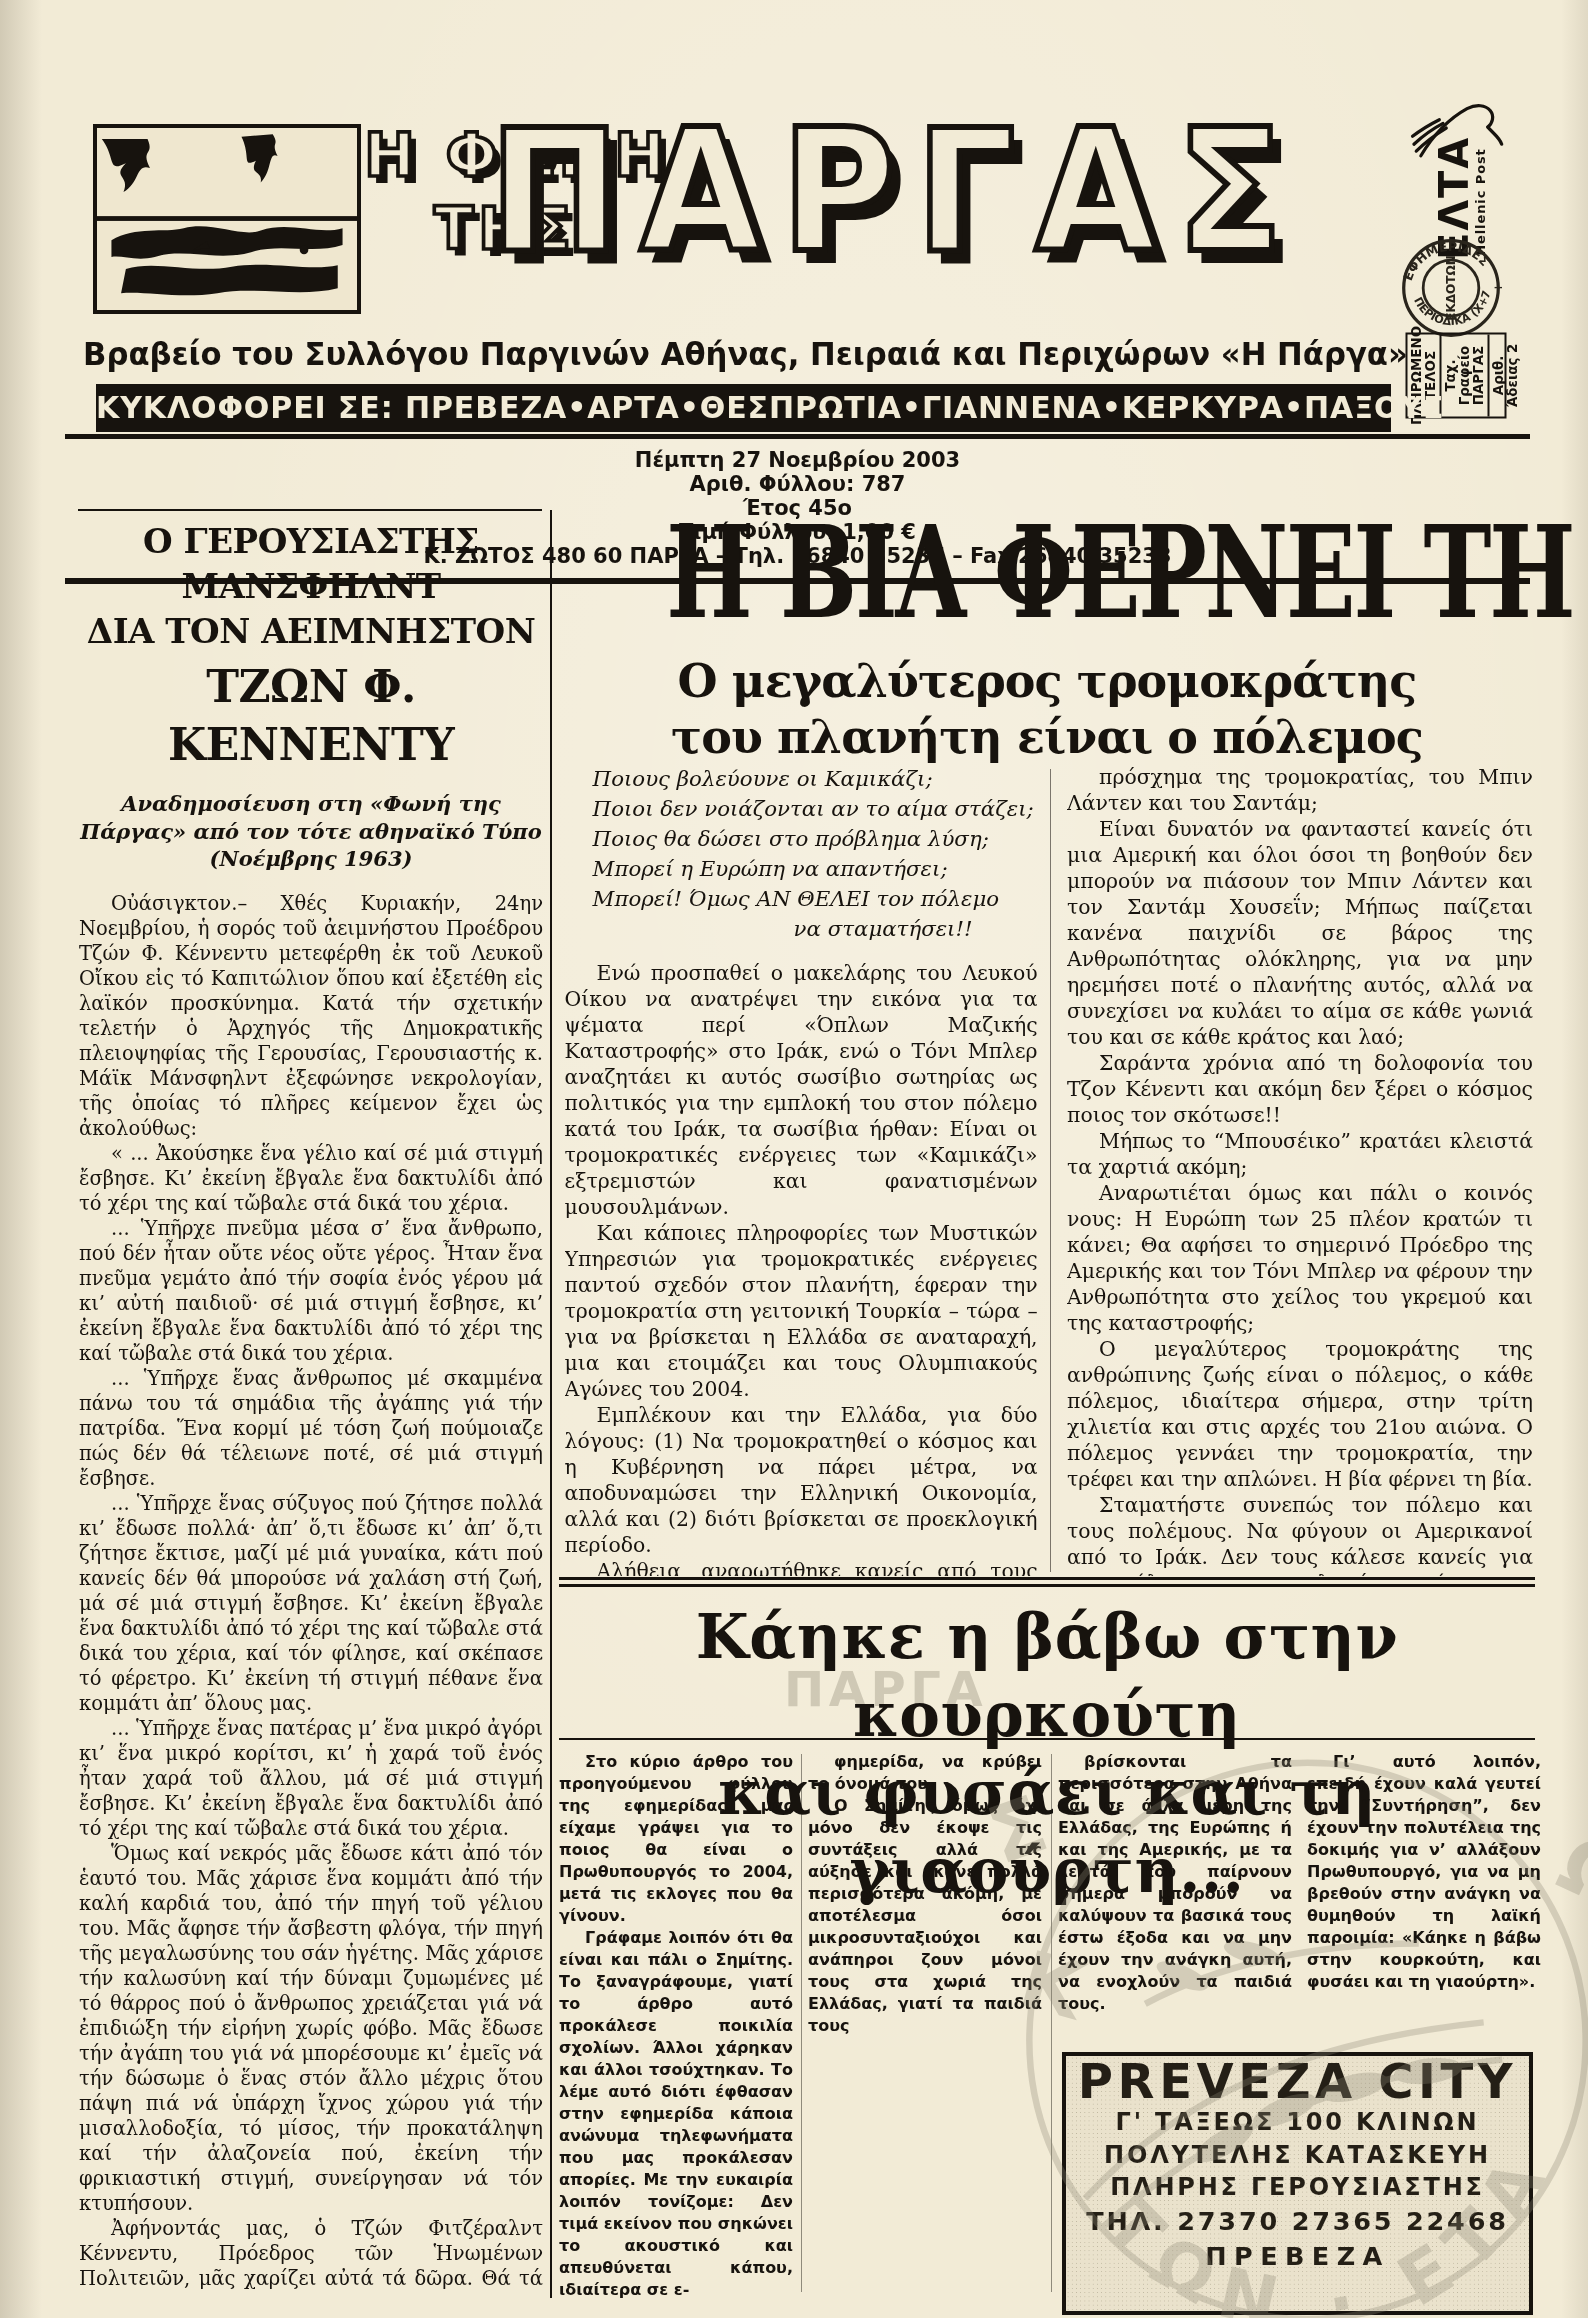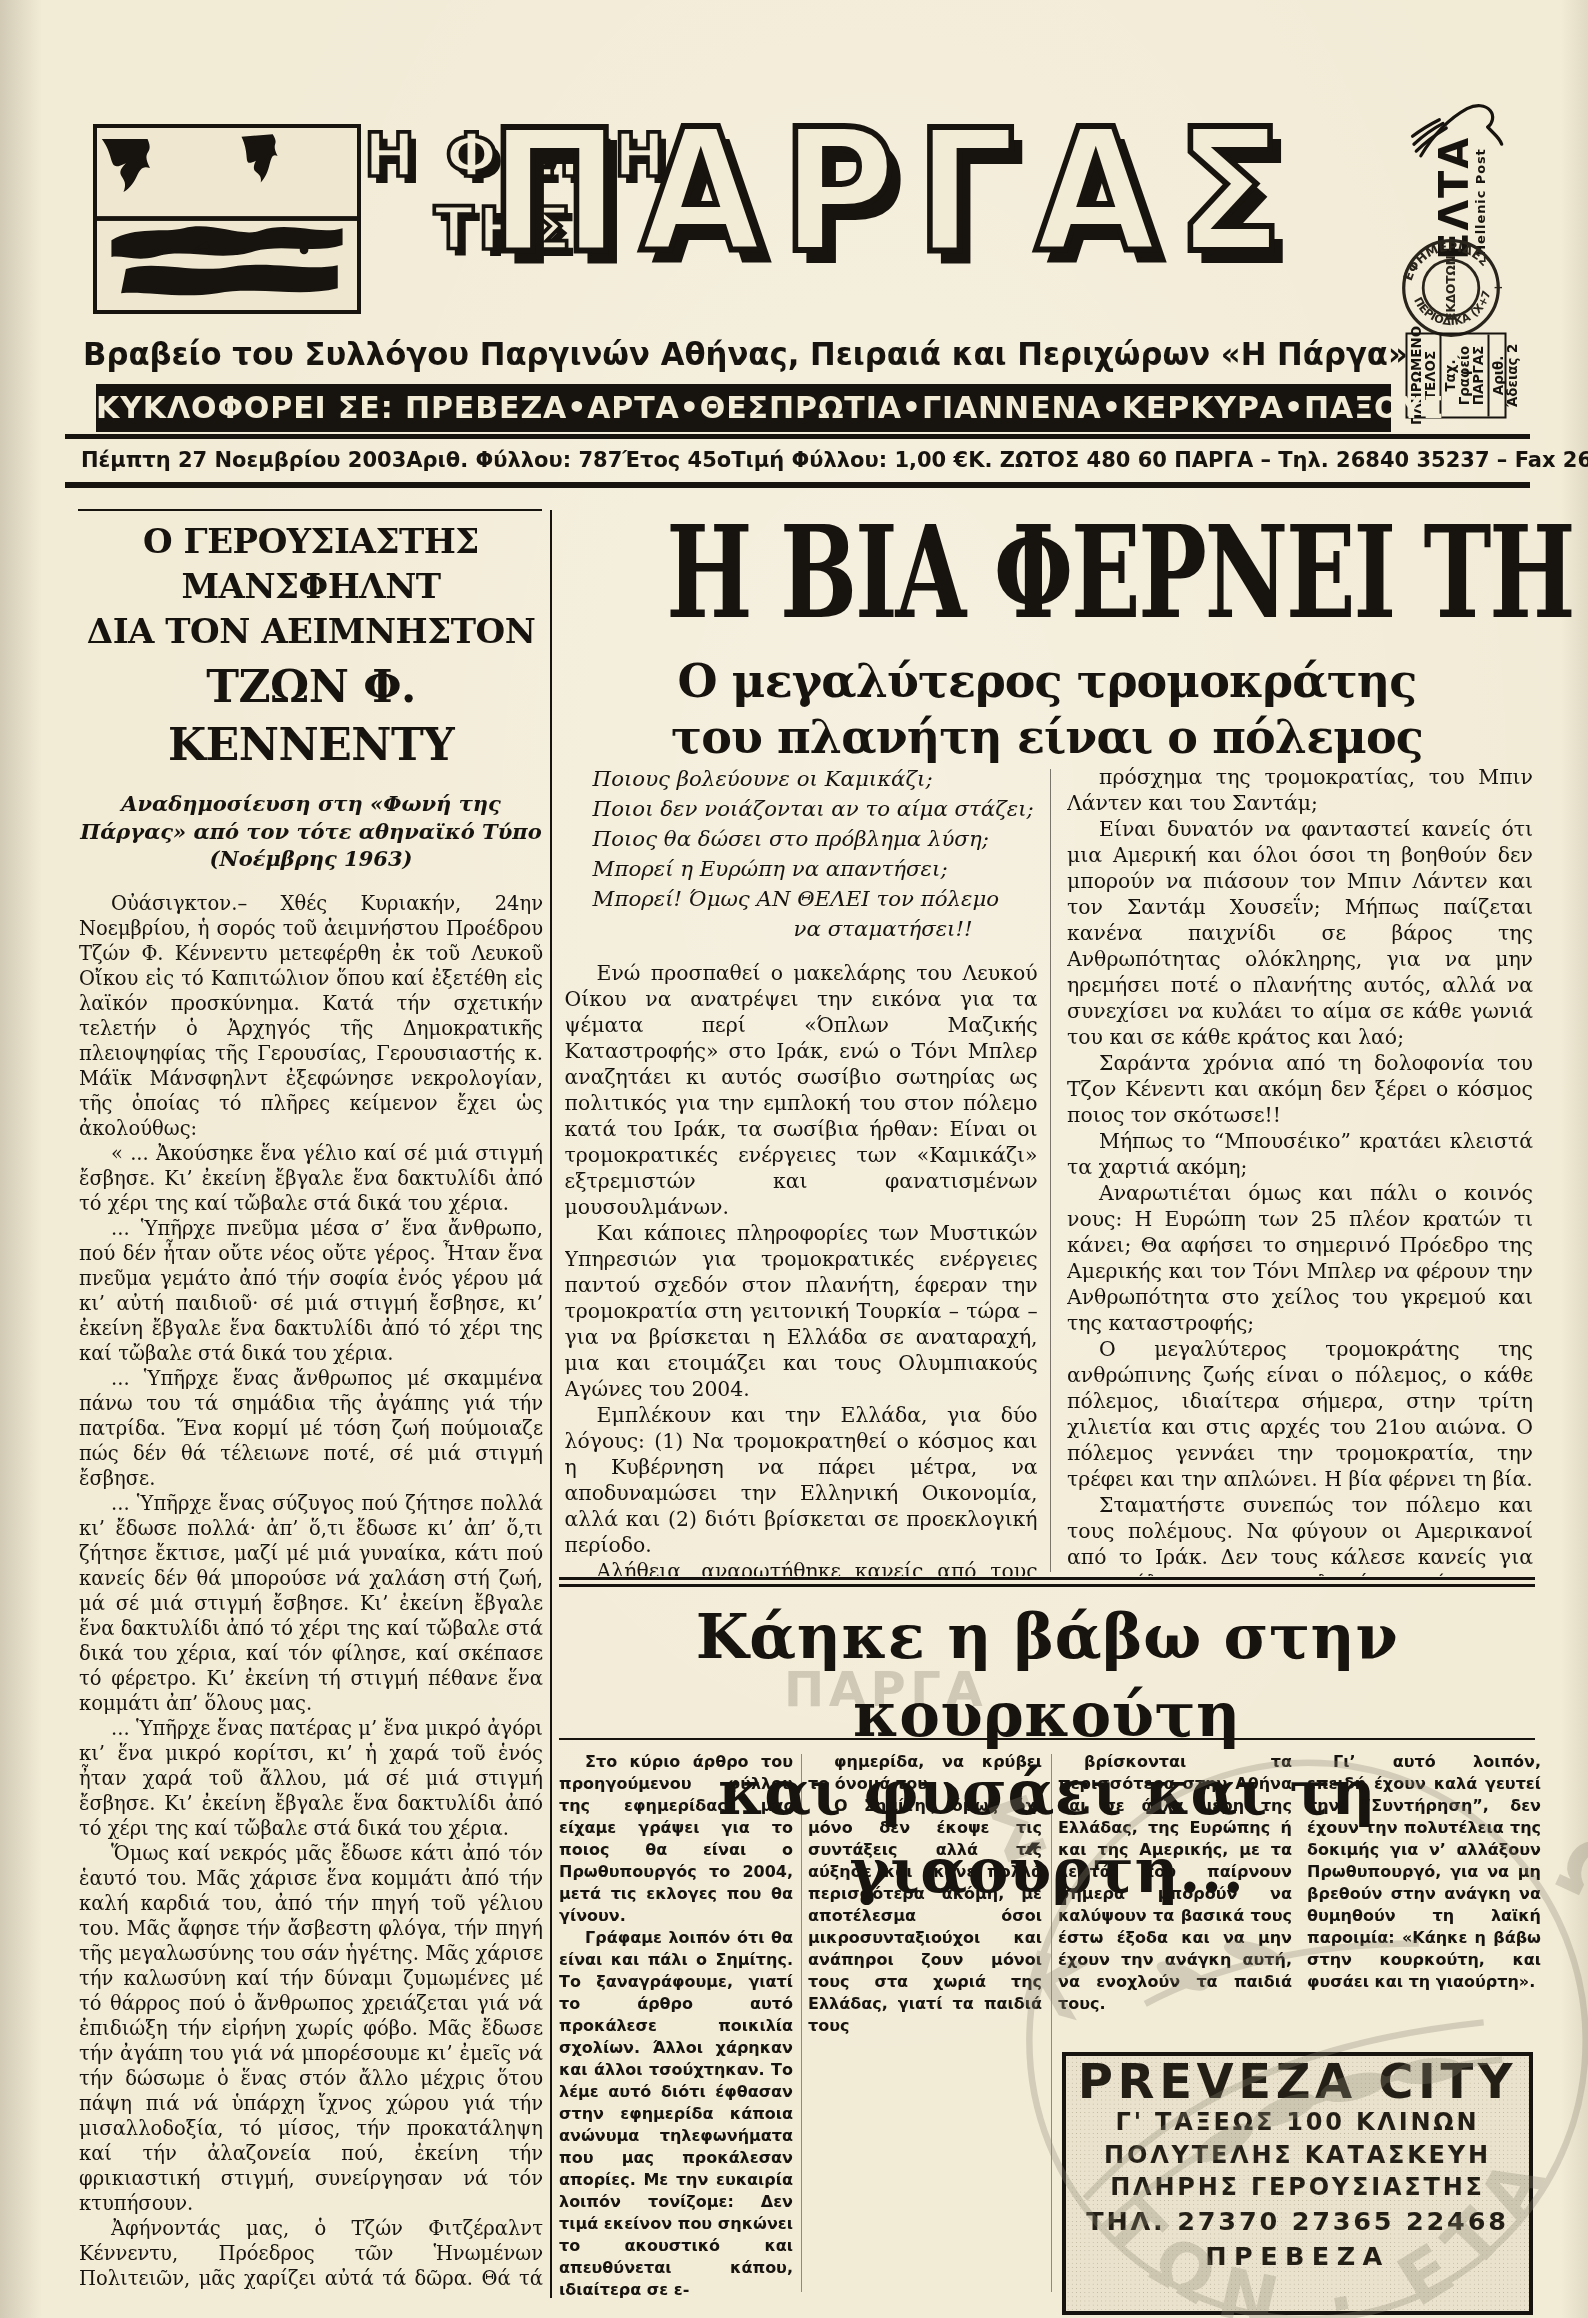--- a/index.html
+++ b/index.html
@@ -36,21 +36,21 @@
   .elta-sub{font-family:"DejaVu Sans","Liberation Sans",sans-serif;font-weight:700;font-size:13px;letter-spacing:0.9px;}
   .stamp{left:1400px;top:237px;width:102px;height:102px;}
   .postal-wrap{left:1413px;top:325px;width:82px;height:97px;transform:rotate(-90deg);transform-origin:center center;
     border:2.8px solid #17130e;display:flex;flex-direction:column;background:transparent;}
   .postal-wrap .cell{flex:1;border-bottom:2.3px solid #17130e;display:flex;align-items:center;justify-content:center;
     font-family:"DejaVu Sans","Liberation Sans",sans-serif;font-weight:800;font-size:13.4px;text-align:center;line-height:1.05;padding:1.9px;}
   .postal-wrap .cell:last-child{border-bottom:none;}
   
   .dateline{left:65px;top:434px;width:1465px;border-top:5.6px solid #17130e;border-bottom:6.5px solid #17130e;
     padding:9.3px 16px;box-sizing:border-box;display:flex;justify-content:space-between;align-items:center;
-    font-family:"DejaVu Sans","Liberation Sans",sans-serif;font-weight:800;font-size:21px;white-space:nowrap;}
+    font-family:"DejaVu Sans","Liberation Sans",sans-serif;font-weight:800;font-size:21px;white-space:nowrap;flex-direction:column;}
   
   .vrule-main{left:550px;top:510px;width:1.9px;height:1788px;background:#17130e;}
   .hrule-leftcol{left:78px;top:509px;width:464px;height:1.9px;background:#17130e;}
   
   .left-art{left:79px;top:508px;width:464px;height:1781px;overflow:hidden;}
   .left-head{ text-align:center;font-weight:700;line-height:1.32;padding-top:11px;letter-spacing:-0.5px;}
   .left-head div{font-size:34px;}
   .left-head div:nth-child(3){font-size:44px;padding-top:4.6px;}
   .left-sub{margin-top:16px;text-align:center;font-weight:700;font-style:italic;font-size:21px;line-height:1.3;}
   .left-body{margin-top:18.5px;font-size:19.5px;line-height:25px;text-align:justify;}

